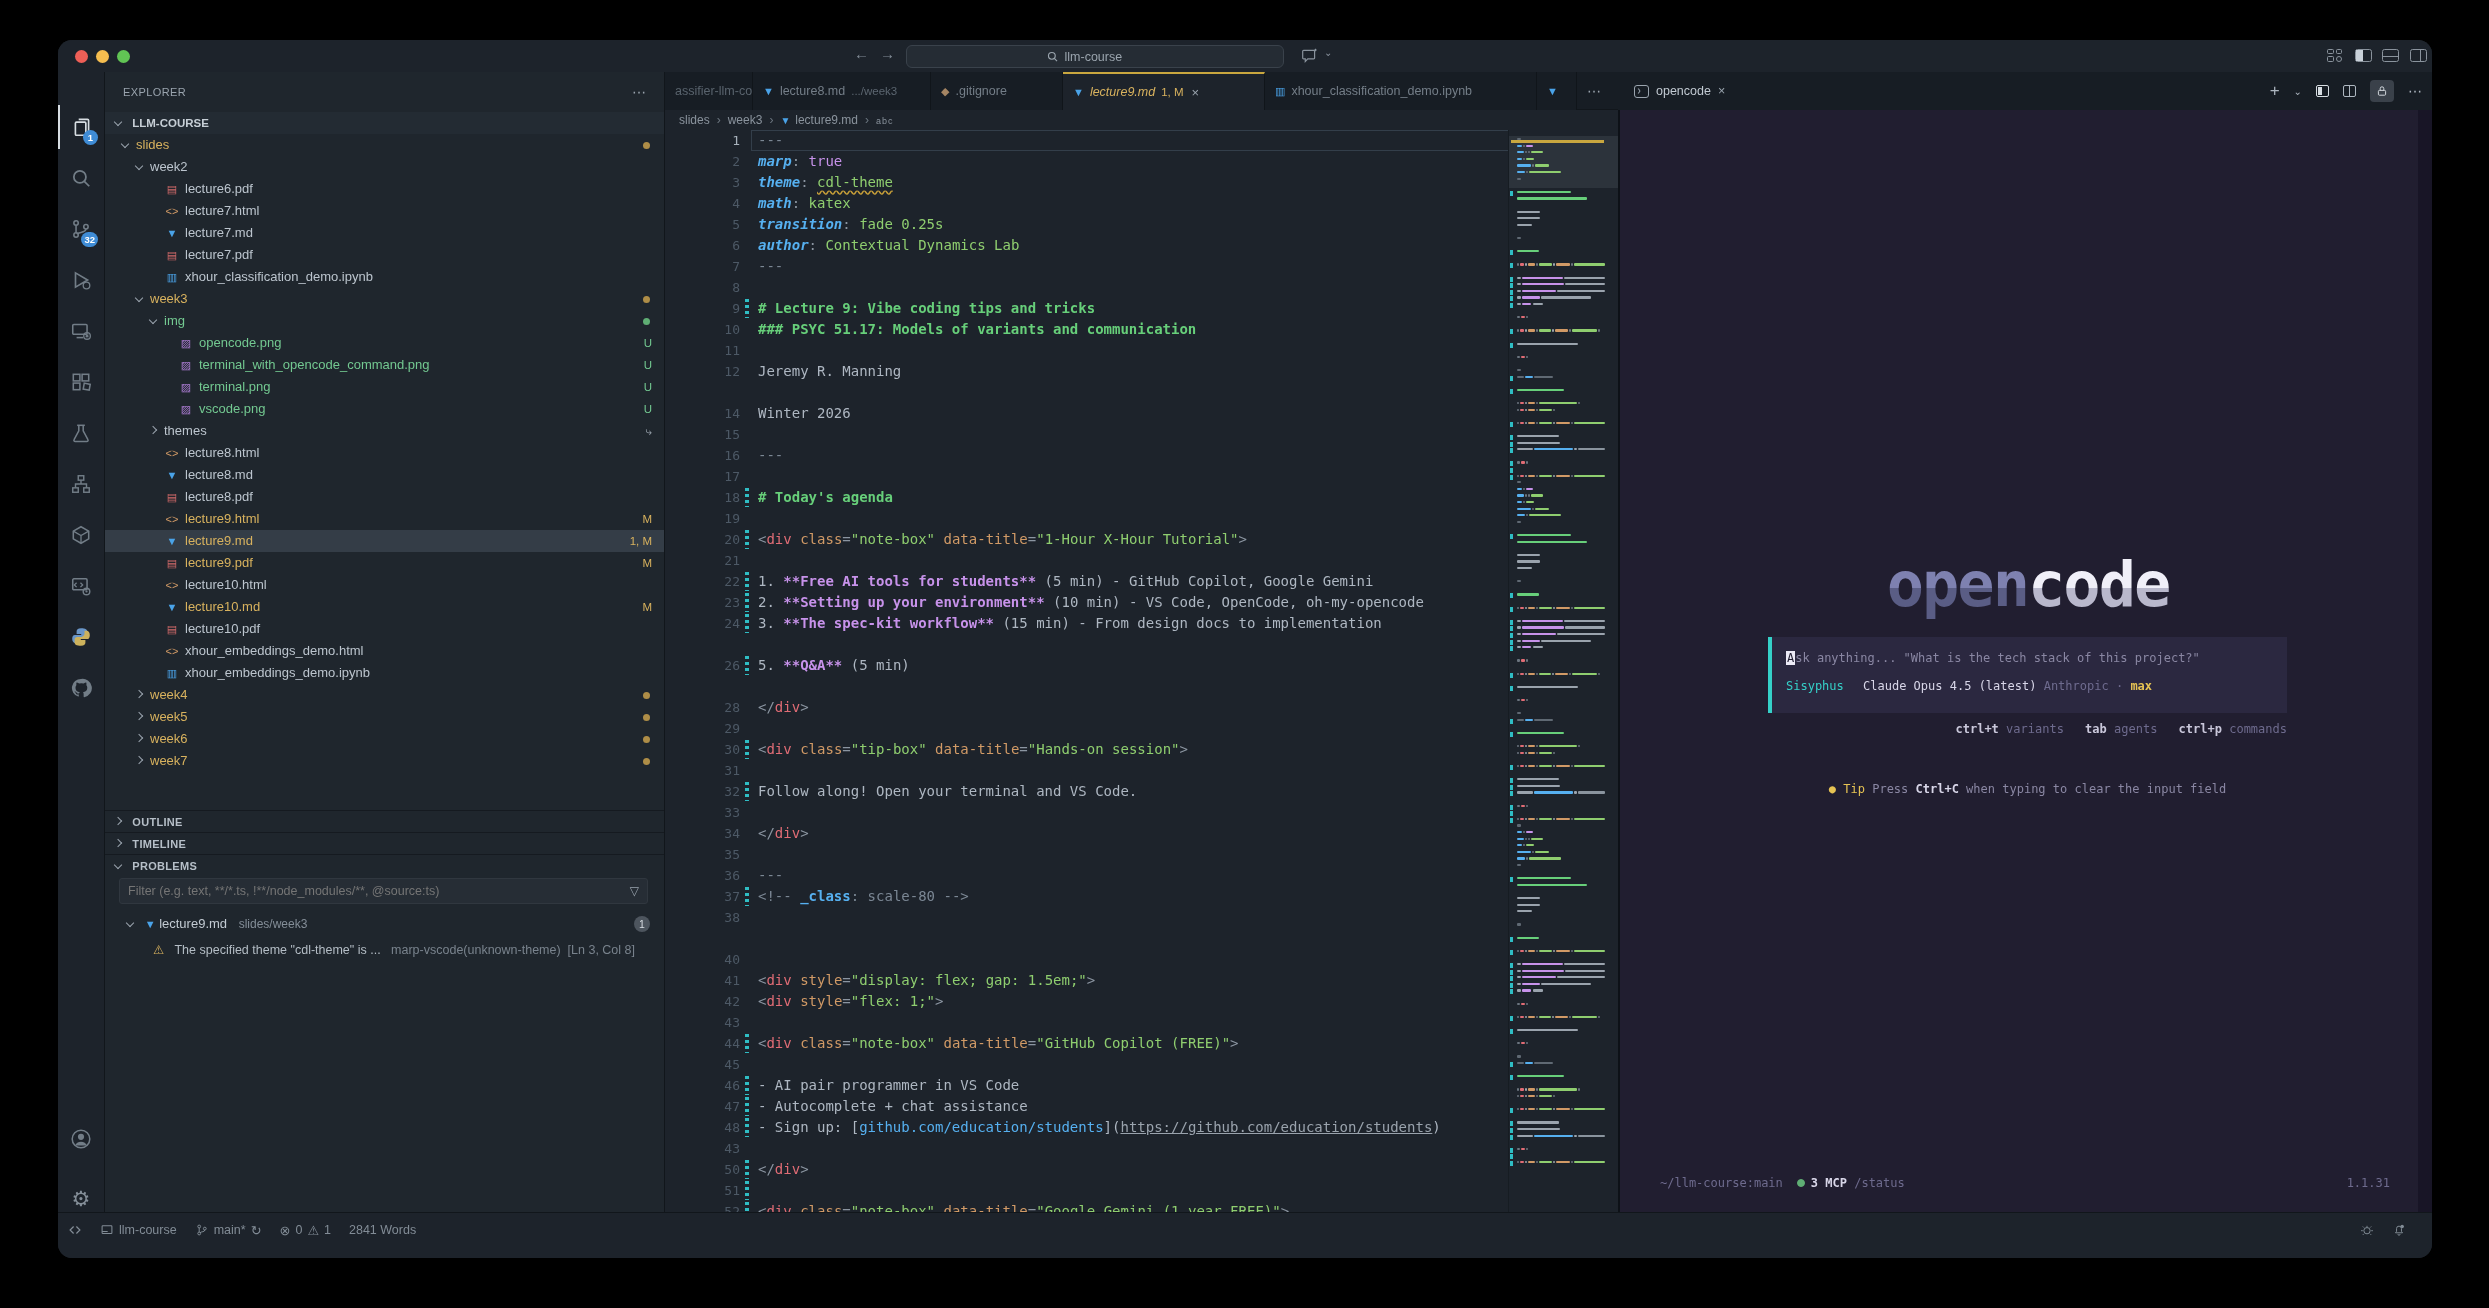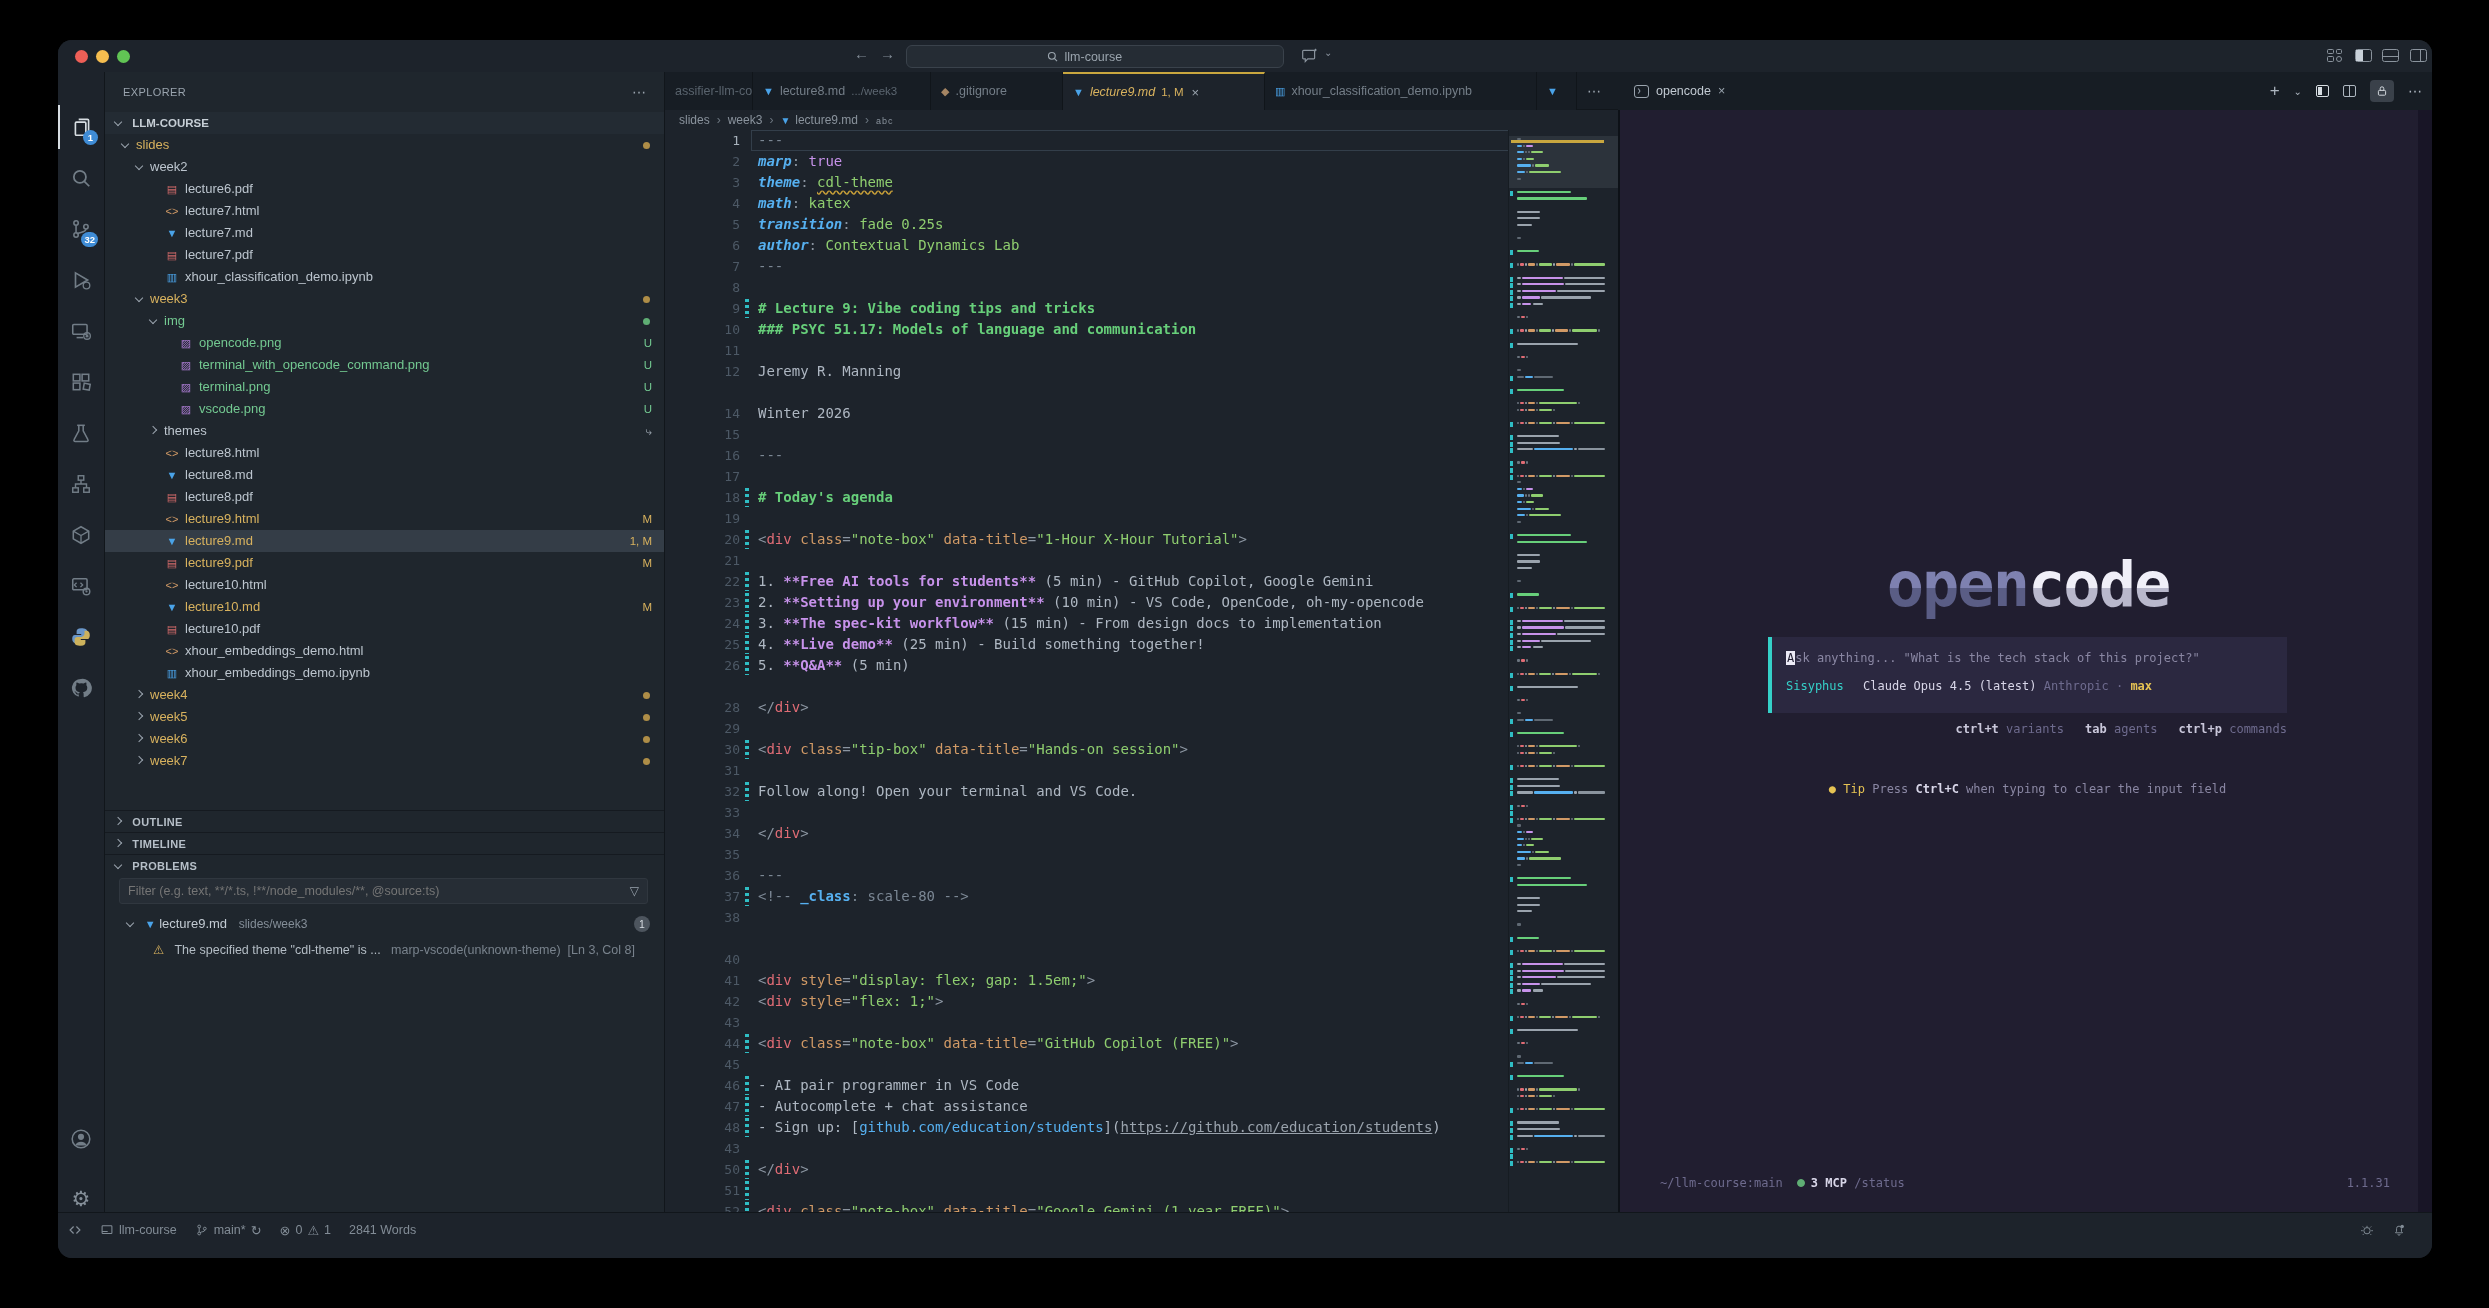--- a/index.html
+++ b/index.html
@@ -413,35 +413,34 @@
       <div class="code">
           <div class="cline cur" style="top: 0px;"><div class="curbox"></div><span class="lnum">1</span><span class="ctext"><span class="tk-dim">---</span></span></div>
           <div class="cline" style="top: 21px;"><span class="lnum">2</span><span class="ctext"><span class="tk-key">marp</span><span class="tk-punc">:</span><span class="tk-purple"> true</span></span></div>
           <div class="cline" style="top: 42px;"><span class="lnum">3</span><span class="ctext"><span class="tk-key">theme</span><span class="tk-punc">:</span><span class="tk-punc"> </span><span class="tk-warn">cdl-theme</span></span></div>
           <div class="cline" style="top: 63px;"><span class="lnum">4</span><span class="ctext"><span class="tk-key">math</span><span class="tk-punc">:</span><span class="tk-val"> katex</span></span></div>
           <div class="cline" style="top: 84px;"><span class="lnum">5</span><span class="ctext"><span class="tk-key">transition</span><span class="tk-punc">:</span><span class="tk-val"> fade 0.25s</span></span></div>
           <div class="cline" style="top: 105px;"><span class="lnum">6</span><span class="ctext"><span class="tk-key">author</span><span class="tk-punc">:</span><span class="tk-val"> Contextual Dynamics Lab</span></span></div>
           <div class="cline" style="top: 126px;"><span class="lnum">7</span><span class="ctext"><span class="tk-dim">---</span></span></div>
           <div class="cline" style="top: 147px;"><span class="lnum">8</span><span class="ctext"></span></div>
           <div class="cline" style="top: 168px;"><span class="lnum">9</span><span class="gmark"></span><span class="ctext"><span class="tk-head"># Lecture 9: Vibe coding tips and tricks</span></span></div>
-          <div class="cline" style="top: 189px;"><span class="lnum">10</span><span class="ctext"><span class="tk-head">### PSYC 51.17: Models of language and communication</span></span></div>
+          <div class="cline" style="top: 189px;"><span class="lnum">10</span><span class="ctext"><span class="tk-head">### PSYC 51.17: Models of variants and communication</span></span></div>
           <div class="cline" style="top: 210px;"><span class="lnum">11</span><span class="ctext"></span></div>
           <div class="cline" style="top: 231px;"><span class="lnum">12</span><span class="ctext"><span class="tk-text">Jeremy R. Manning</span></span></div>
           <div class="cline" style="top: 273px;"><span class="lnum">14</span><span class="ctext"><span class="tk-text">Winter 2026</span></span></div>
           <div class="cline" style="top: 294px;"><span class="lnum">15</span><span class="ctext"></span></div>
           <div class="cline" style="top: 315px;"><span class="lnum">16</span><span class="ctext"><span class="tk-dim">---</span></span></div>
           <div class="cline" style="top: 336px;"><span class="lnum">17</span><span class="ctext"></span></div>
           <div class="cline" style="top: 357px;"><span class="lnum">18</span><span class="gmark"></span><span class="ctext"><span class="tk-head"># Today's agenda</span></span></div>
           <div class="cline" style="top: 378px;"><span class="lnum">19</span><span class="ctext"></span></div>
           <div class="cline" style="top: 399px;"><span class="lnum">20</span><span class="gmark"></span><span class="ctext"><span class="tk-punc">&lt;</span><span class="tk-tag">div</span><span class="tk-text"> </span><span class="tk-attr">class</span><span class="tk-punc">=</span><span class="tk-str">"note-box"</span><span class="tk-text"> </span><span class="tk-attr">data-title</span><span class="tk-punc">=</span><span class="tk-str">"1-Hour X-Hour Tutorial"</span><span class="tk-punc">&gt;</span></span></div>
           <div class="cline" style="top: 420px;"><span class="lnum">21</span><span class="ctext"></span></div>
           <div class="cline" style="top: 441px;"><span class="lnum">22</span><span class="gmark"></span><span class="ctext"><span class="tk-text">1. </span><span class="tk-bold">**Free AI tools for students**</span><span class="tk-text"> (5 min) - GitHub Copilot, Google Gemini</span></span></div>
           <div class="cline" style="top: 462px;"><span class="lnum">23</span><span class="gmark"></span><span class="ctext"><span class="tk-text">2. </span><span class="tk-bold">**Setting up your environment**</span><span class="tk-text"> (10 min) - VS Code, OpenCode, oh-my-opencode</span></span></div>
           <div class="cline" style="top: 483px;"><span class="lnum">24</span><span class="gmark"></span><span class="ctext"><span class="tk-text">3. </span><span class="tk-bold">**The spec-kit workflow**</span><span class="tk-text"> (15 min) - From design docs to implementation</span></span></div>
-          <div class="cline" style="top: 504px;"><span class="lnum">25</span><span class="gmark"></span><span class="ctext"><span class="tk-text">4. </span><span class="tk-bold">**Live demo**</span><span class="tk-text"> (25 min) - Build something together!</span></span></div>
           <div class="cline" style="top: 525px;"><span class="lnum">26</span><span class="gmark"></span><span class="ctext"><span class="tk-text">5. </span><span class="tk-bold">**Q&amp;A**</span><span class="tk-text"> (5 min)</span></span></div>
           <div class="cline" style="top: 567px;"><span class="lnum">28</span><span class="ctext"><span class="tk-punc">&lt;/</span><span class="tk-tag">div</span><span class="tk-punc">&gt;</span></span></div>
           <div class="cline" style="top: 588px;"><span class="lnum">29</span><span class="ctext"></span></div>
           <div class="cline" style="top: 609px;"><span class="lnum">30</span><span class="gmark"></span><span class="ctext"><span class="tk-punc">&lt;</span><span class="tk-tag">div</span><span class="tk-text"> </span><span class="tk-attr">class</span><span class="tk-punc">=</span><span class="tk-str">"tip-box"</span><span class="tk-text"> </span><span class="tk-attr">data-title</span><span class="tk-punc">=</span><span class="tk-str">"Hands-on session"</span><span class="tk-punc">&gt;</span></span></div>
           <div class="cline" style="top: 630px;"><span class="lnum">31</span><span class="ctext"></span></div>
           <div class="cline" style="top: 651px;"><span class="lnum">32</span><span class="gmark"></span><span class="ctext"><span class="tk-text">Follow along! Open your terminal and VS Code.</span></span></div>
           <div class="cline" style="top: 672px;"><span class="lnum">33</span><span class="ctext"></span></div>
           <div class="cline" style="top: 693px;"><span class="lnum">34</span><span class="ctext"><span class="tk-punc">&lt;/</span><span class="tk-tag">div</span><span class="tk-punc">&gt;</span></span></div>
           <div class="cline" style="top: 714px;"><span class="lnum">35</span><span class="ctext"></span></div>
           <div class="cline" style="top: 735px;"><span class="lnum">36</span><span class="ctext"><span class="tk-dim">---</span></span></div>

